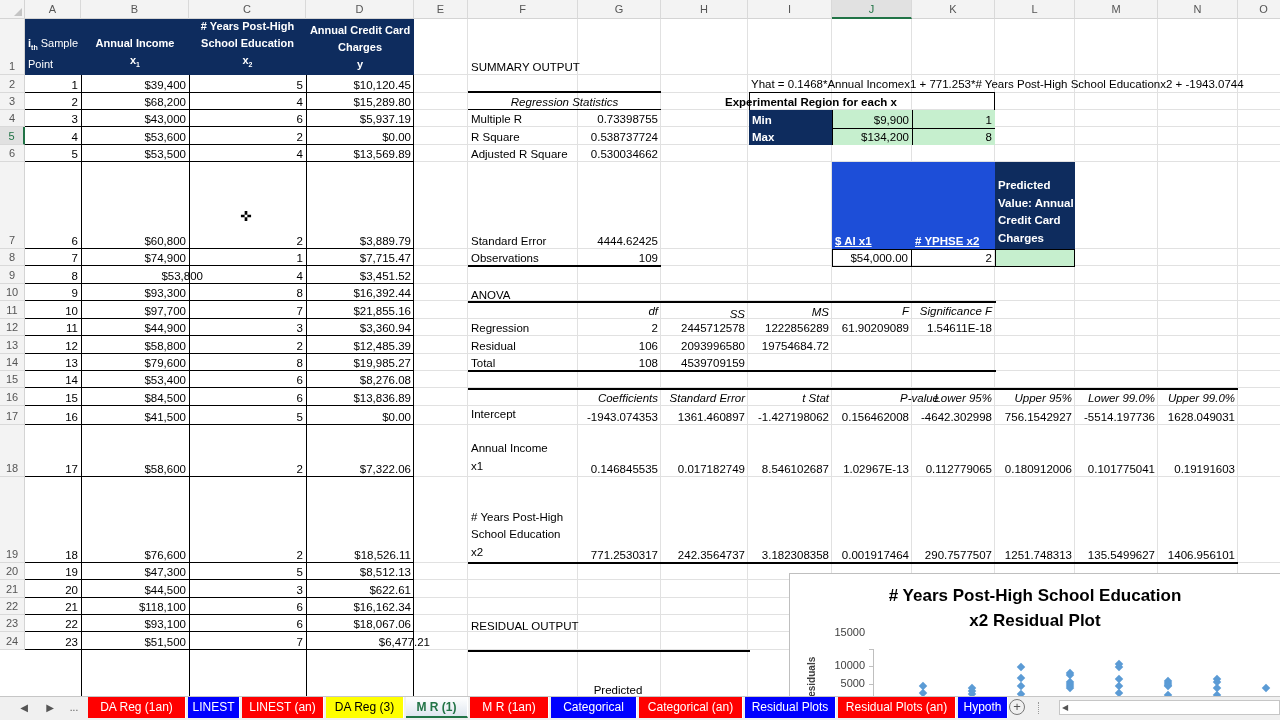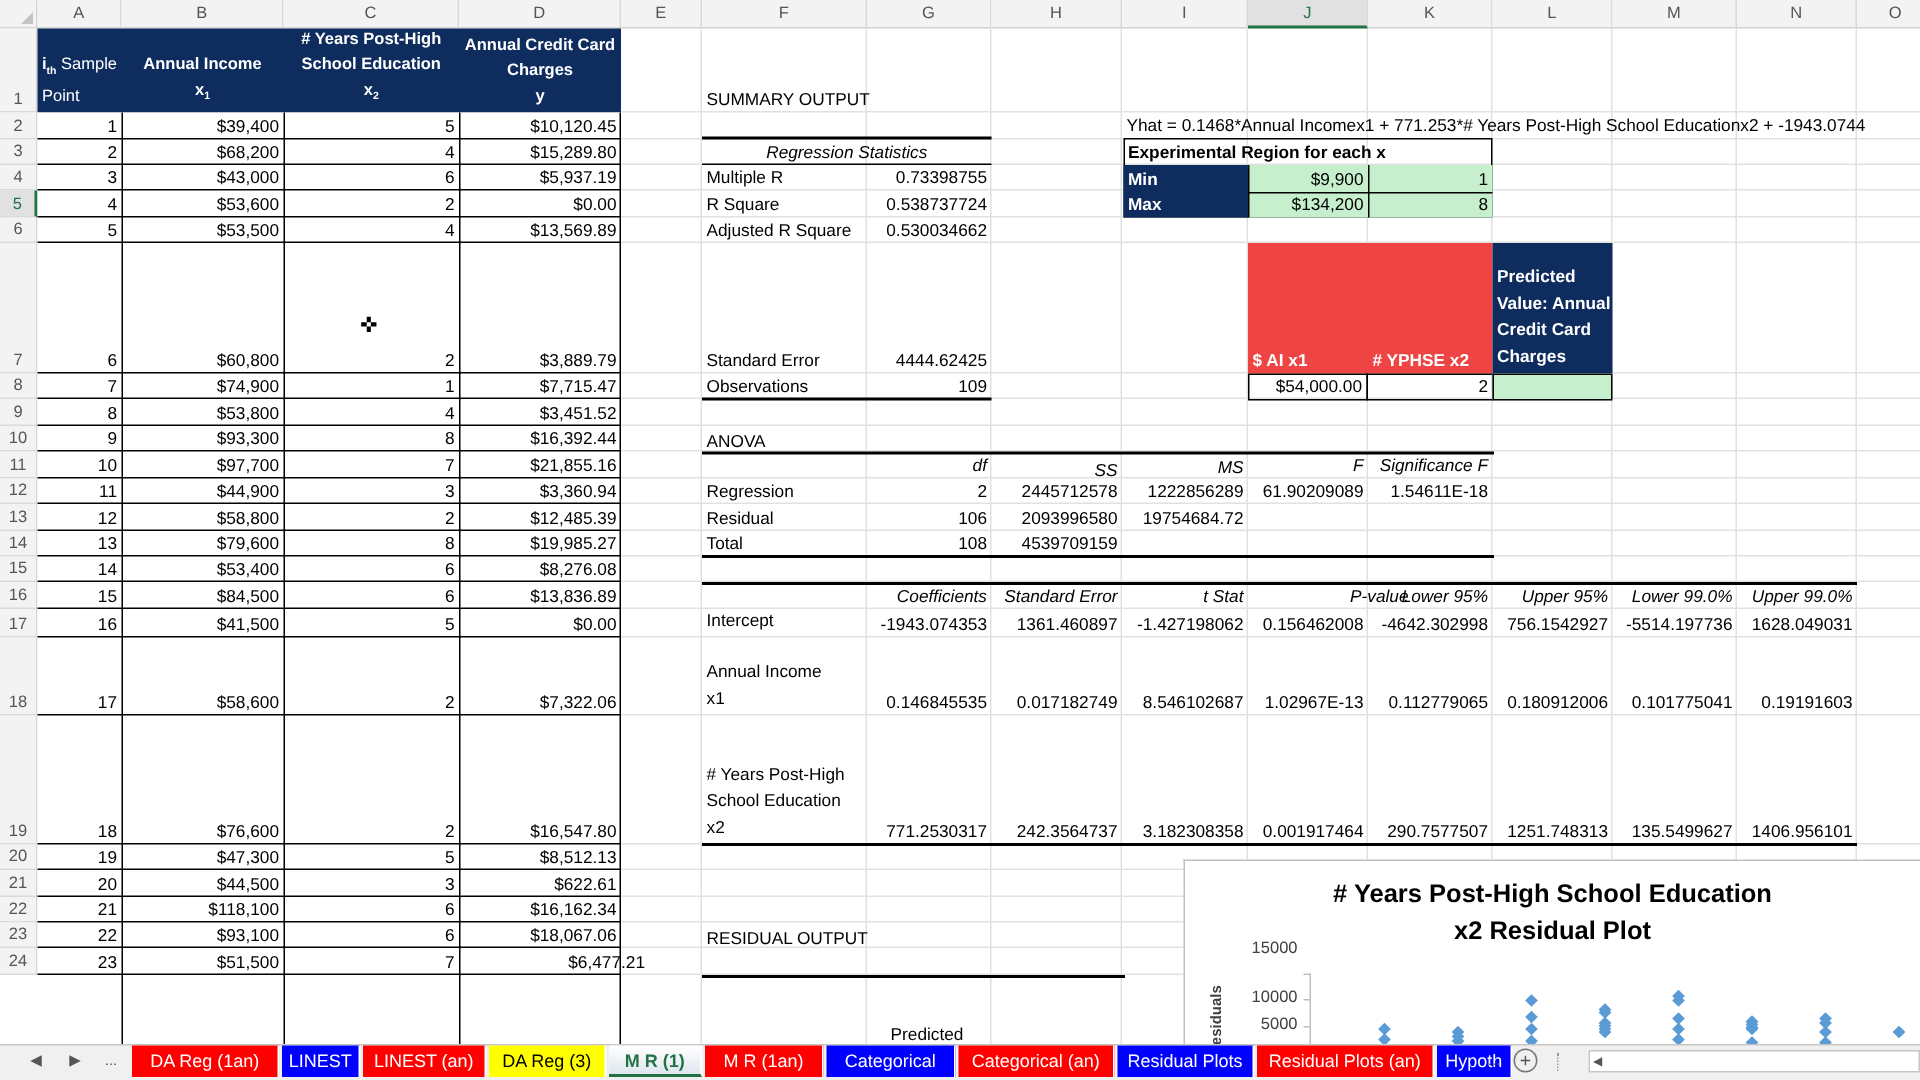--- a/index.html
+++ b/index.html
@@ -27,21 +27,21 @@
   .hdrcell { position: absolute; color: #fff; font-weight: bold; display: flex; flex-direction: column; justify-content: flex-end; align-items: center; text-align: center; line-height: 17px; padding-bottom: 2px; }
   .hdrcell.left { align-items: flex-start; text-align: left; padding-left: 3px; }
   .dline { position: absolute; left: 25px; width: 389px; height: 1px; background: #000; }
   .dvline { position: absolute; width: 1px; background: #000; }
 
   .thick { position: absolute; height: 2px; background: #000; }
   .thin { position: absolute; height: 1px; background: #000; }
 
   .green { background: #c6efce; }
   .navy { background: #0e2c5e; color: #fff; font-weight: bold; }
-  .red { background: #ef4444; color: #fff; font-weight: bold; }
+  .red { background: #1d4ed8; color: #fff; font-weight: bold; text-decoration: underline; }
 
   .chart { position: absolute; left: 789px; top: 573px; width: 491px; height: 125px; background: #fff; border: 1px solid #bfbfbf; border-right: none; border-bottom: none; overflow: hidden; }
   .chart-title { position: absolute; left: 0; width: 100%; text-align: center; font-weight: bold; font-size: 17px; color: #000; line-height: 25px; }
   .ytick { position: absolute; font-size: 11px; color: #404040; text-align: right; width: 50px; }
   .yaxis { position: absolute; width: 1px; background: #bfbfbf; }
   .ytk { position: absolute; height: 1px; width: 5px; background: #bfbfbf; }
   .dot { position: absolute; width: 6px; height: 6px; background: #5b9bd5; transform: rotate(45deg); }
   .ylabel { position: absolute; font-size: 10px; color: #404040; font-weight: bold; transform: rotate(-90deg); transform-origin: left top; }
 
   .tabbar { position: absolute; left: 0; top: 696px; width: 1280px; height: 24px; background: #f0f0f0; border-top: 1px solid #c6c6c6; }
@@ -191,21 +191,21 @@
     <div class="cell r" style="left: 81px; top: 162px; width: 108px; height: 87px;">$60,800</div>
     <div class="cell r" style="left: 189px; top: 162px; width: 117px; height: 87px;">2</div>
     <div class="cell r" style="left: 306px; top: 162px; width: 108px; height: 87px;">$3,889.79</div>
     <div class="dline" style="top: 248px;"></div>
     <div class="cell r" style="left: 25px; top: 249px; width: 56px; height: 17px;">7</div>
     <div class="cell r" style="left: 81px; top: 249px; width: 108px; height: 17px;">$74,900</div>
     <div class="cell r" style="left: 189px; top: 249px; width: 117px; height: 17px;">1</div>
     <div class="cell r" style="left: 306px; top: 249px; width: 108px; height: 17px;">$7,715.47</div>
     <div class="dline" style="top: 265px;"></div>
     <div class="cell r" style="left: 25px; top: 266px; width: 56px; height: 18px;">8</div>
-    <div class="cell r" style="left: 81px; top: 266px; width: 108px; height: 18px;">$53,800</div>
+    <div class="cell r" style="left: 98px; top: 266px; width: 108px; height: 18px;">$53,800</div>
     <div class="cell r" style="left: 189px; top: 266px; width: 117px; height: 18px;">4</div>
     <div class="cell r" style="left: 306px; top: 266px; width: 108px; height: 18px;">$3,451.52</div>
     <div class="dline" style="top: 283px;"></div>
     <div class="cell r" style="left: 25px; top: 284px; width: 56px; height: 17px;">9</div>
     <div class="cell r" style="left: 81px; top: 284px; width: 108px; height: 17px;">$93,300</div>
     <div class="cell r" style="left: 189px; top: 284px; width: 117px; height: 17px;">8</div>
     <div class="cell r" style="left: 306px; top: 284px; width: 108px; height: 17px;">$16,392.44</div>
     <div class="dline" style="top: 300px;"></div>
     <div class="cell r" style="left: 25px; top: 301px; width: 56px; height: 18px;">10</div>
     <div class="cell r" style="left: 81px; top: 301px; width: 108px; height: 18px;">$97,700</div>
@@ -243,21 +243,21 @@
     <div class="cell r" style="left: 306px; top: 406px; width: 108px; height: 19px;">$0.00</div>
     <div class="dline" style="top: 424px;"></div>
     <div class="cell r" style="left: 25px; top: 425px; width: 56px; height: 52px;">17</div>
     <div class="cell r" style="left: 81px; top: 425px; width: 108px; height: 52px;">$58,600</div>
     <div class="cell r" style="left: 189px; top: 425px; width: 117px; height: 52px;">2</div>
     <div class="cell r" style="left: 306px; top: 425px; width: 108px; height: 52px;">$7,322.06</div>
     <div class="dline" style="top: 476px;"></div>
     <div class="cell r" style="left: 25px; top: 477px; width: 56px; height: 86px;">18</div>
     <div class="cell r" style="left: 81px; top: 477px; width: 108px; height: 86px;">$76,600</div>
     <div class="cell r" style="left: 189px; top: 477px; width: 117px; height: 86px;">2</div>
-    <div class="cell r" style="left: 306px; top: 477px; width: 108px; height: 86px;">$16,547.80</div>
+    <div class="cell r" style="left: 306px; top: 477px; width: 108px; height: 86px;">$18,526.11</div>
     <div class="dline" style="top: 562px;"></div>
     <div class="cell r" style="left: 25px; top: 563px; width: 56px; height: 17px;">19</div>
     <div class="cell r" style="left: 81px; top: 563px; width: 108px; height: 17px;">$47,300</div>
     <div class="cell r" style="left: 189px; top: 563px; width: 117px; height: 17px;">5</div>
     <div class="cell r" style="left: 306px; top: 563px; width: 108px; height: 17px;">$8,512.13</div>
     <div class="dline" style="top: 579px;"></div>
     <div class="cell r" style="left: 25px; top: 580px; width: 56px; height: 18px;">20</div>
     <div class="cell r" style="left: 81px; top: 580px; width: 108px; height: 18px;">$44,500</div>
     <div class="cell r" style="left: 189px; top: 580px; width: 117px; height: 18px;">3</div>
     <div class="cell r" style="left: 306px; top: 580px; width: 108px; height: 18px;">$622.61</div>
@@ -296,21 +296,21 @@
     <div class="cell r" style="left: 578px; top: 145px; width: 83px; height: 17px;">0.530034662</div>
     <div class="cell l" style="left: 468px; top: 162px; width: 110px; height: 87px;">Standard Error</div>
     <div class="cell r" style="left: 578px; top: 162px; width: 83px; height: 87px;">4444.62425</div>
     <div class="cell l" style="left: 468px; top: 249px; width: 110px; height: 17px;">Observations</div>
     <div class="cell r" style="left: 578px; top: 249px; width: 83px; height: 17px;">109</div>
   </div>
 <div class="thick" style="left:468px; top:265px; width:193px;"></div>
 
 <div class="cell l" style="left:748px; top:75px; width:530px; height:17px;">Yhat = 0.1468*Annual Incomex1 + 771.253*# Years Post-High School Educationx2 + -1943.0744</div>
 <div style="position:absolute; left:749px; top:92px; width:246px; height:53px; border:1px solid #000;"></div>
-<div class="cell l" style="left:749px; top:92px; width:246px; height:18px; font-weight:bold;">Experimental Region for each x</div>
+<div class="cell l" style="left:722px; top:92px; width:246px; height:18px; font-weight:bold;">Experimental Region for each x</div>
 <div class="cell l navy" style="left:749px; top:110px; width:83px; height:18px;">Min</div>
 <div class="cell r green" style="left:832px; top:110px; width:80px; height:18px; border-left:1px solid #000;">$9,900</div>
 <div class="cell r green" style="left:912px; top:110px; width:83px; height:18px; border-left:1px solid #000;">1</div>
 <div class="cell l navy" style="left:749px; top:128px; width:83px; height:17px;">Max</div>
 <div class="cell r green" style="left:832px; top:128px; width:80px; height:17px; border-left:1px solid #000; border-top:1px solid #000;">$134,200</div>
 <div class="cell r green" style="left:912px; top:128px; width:83px; height:17px; border-left:1px solid #000; border-top:1px solid #000;">8</div>
 
 <div class="cell l red" style="left:832px; top:162px; width:80px; height:87px;">$ AI x1</div>
 <div class="cell l red" style="left:912px; top:162px; width:83px; height:87px;"># YPHSE x2</div>
 <div class="navy" style="position:absolute; left:995px; top:162px; width:80px; height:87px; display:flex; flex-direction:column; justify-content:flex-end; padding:0 0 2px 3px; line-height:17.5px; font-size:11.5px;">

